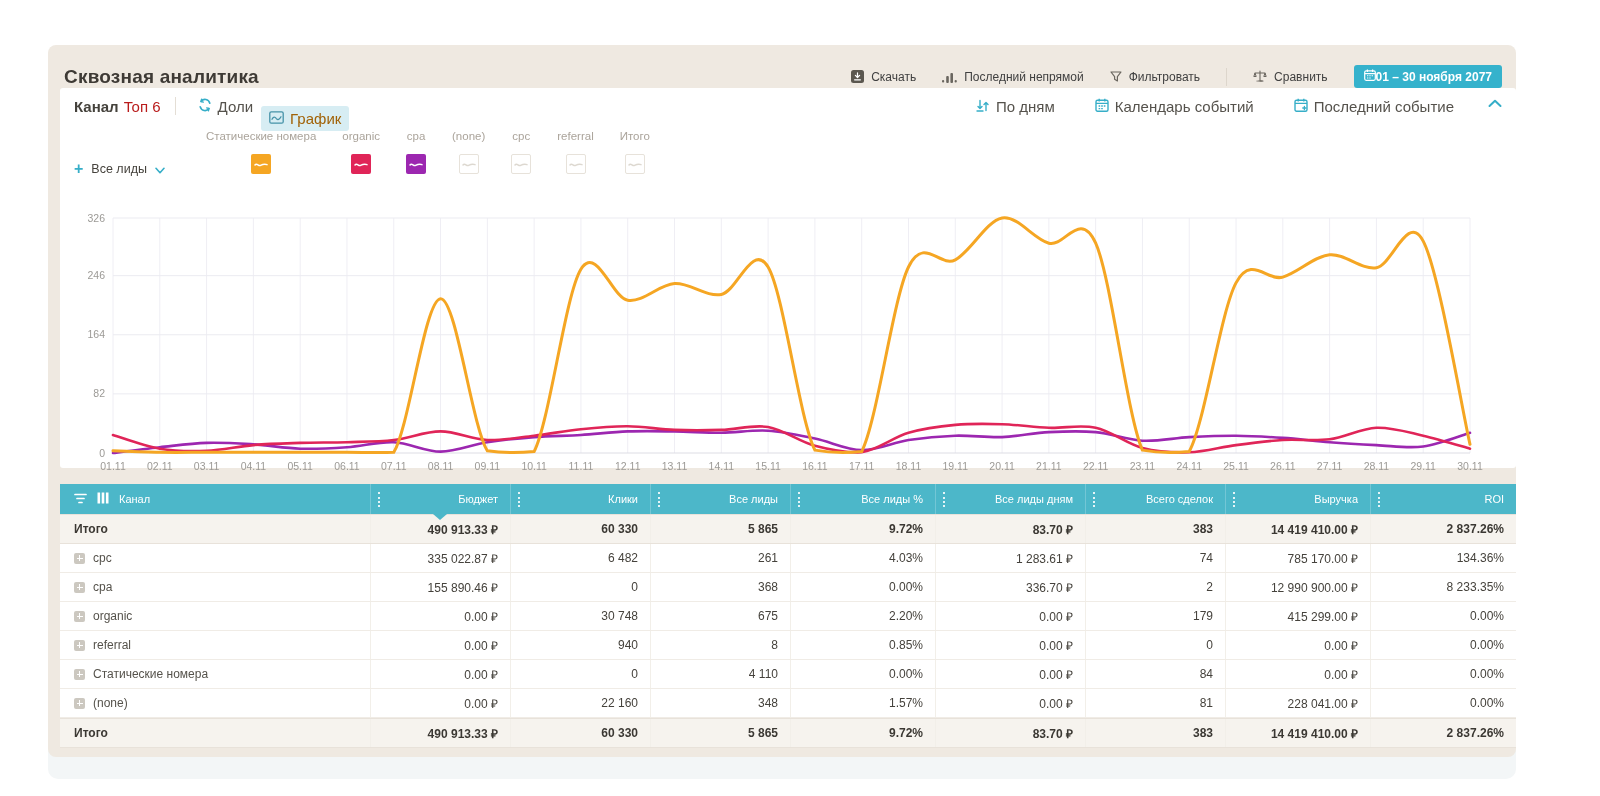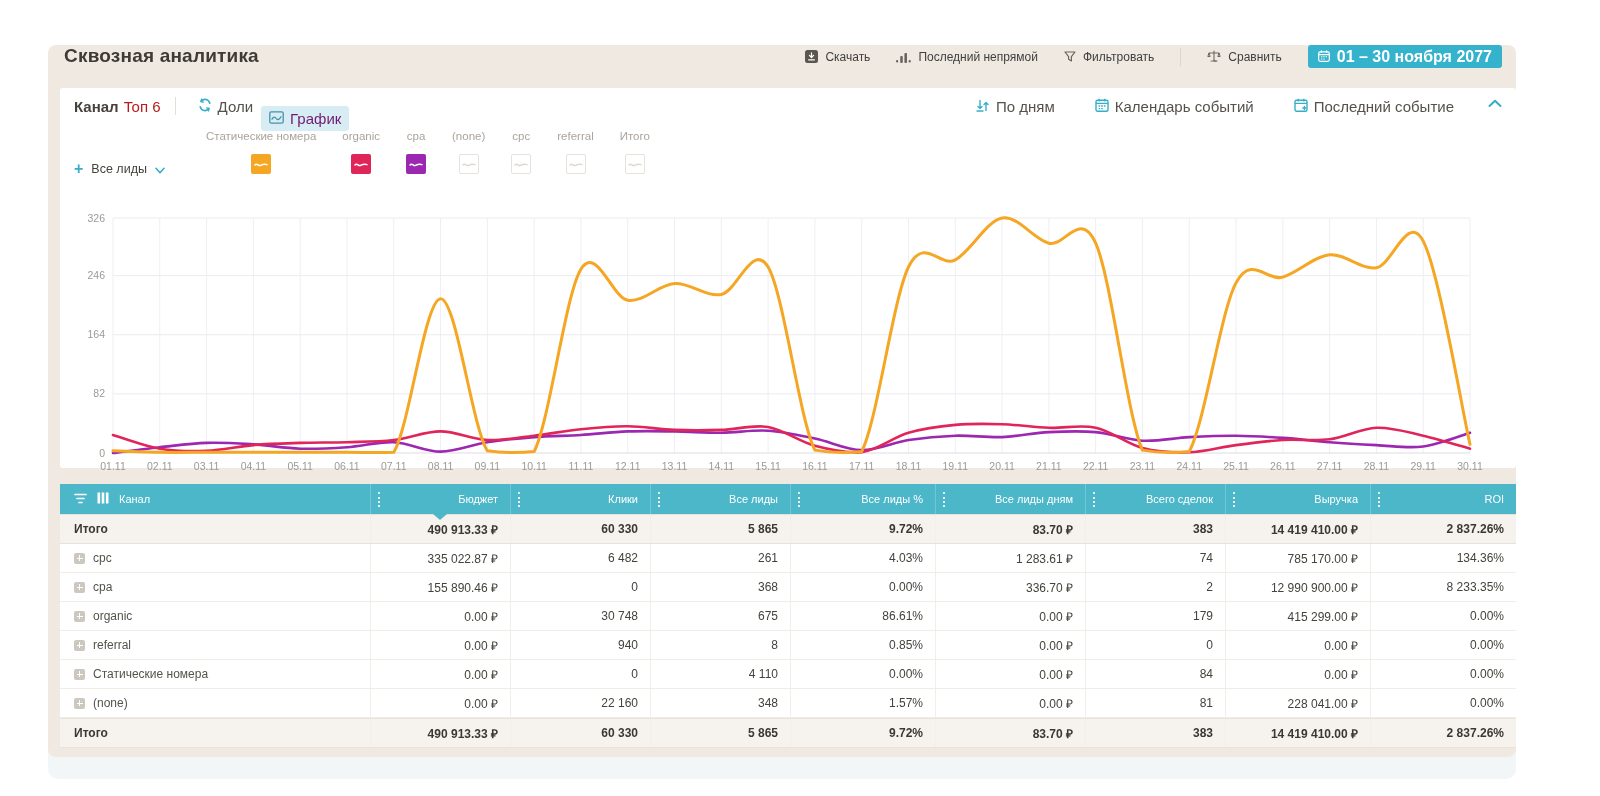--- a/index.html
+++ b/index.html
@@ -2,37 +2,37 @@
 <html><head>
 <meta charset="utf-8">
 <style>
   html,body{margin:0;padding:0;background:#ffffff;}
   body{font-family:"Liberation Sans", sans-serif; -webkit-font-smoothing:antialiased;}
   .canvas{position:relative;width:1600px;height:796px;background:#ffffff;overflow:hidden;}
   .under-band{position:absolute;left:48px;top:735px;width:1468px;height:44px;background:#f3f6f7;border-radius:0 0 10px 10px;}
   .card{position:absolute;left:48px;top:45px;width:1468px;height:712px;background:#efe9e1;border-radius:8px;}
 
   
-  .titlebar{position:absolute;left:0;top:0;width:100%;height:43px;display:flex;align-items:flex-start;}
+  .titlebar{position:absolute;left:0;top:0;width:100%;height:43px;display:flex;align-items:flex-end;}
   .page-title{font-size:19px;font-weight:700;color:#3e3a35;margin-left:16px;letter-spacing:.2px;}
   .title-actions{margin-left:auto;display:flex;align-items:center;gap:26px;margin-right:14px;}
   .t-act{display:flex;align-items:center;gap:7px;font-size:12px;color:#404040;cursor:pointer;white-space:nowrap;}
   .t-act svg{display:block;}
   .v-div{width:1px;height:18px;background:#ddd6cc;}
-  .date-btn{display:flex;align-items:center;gap:7px;background:#35b2cc;color:#fff;font-size:16px;font-weight:700;
+  .date-btn{display:flex;align-items:center;background:#35b2cc;color:#fff;font-size:12px;font-weight:700;
             height:23px;padding:0 10px;border-radius:3px;cursor:pointer;white-space:nowrap;}
 
   
   .panel{position:absolute;left:12px;top:43px;width:1456px;height:380px;background:#ffffff;border-radius:3px;}
   .chart-toolbar{height:36px;display:flex;align-items:center;padding:0 14px;}
   .dim-label{font-size:15px;font-weight:700;color:#45423c;}
   .top-label{font-size:15px;color:#b91c1c;margin-left:5px;}
   .tb-div{width:1px;height:18px;background:#e4ded5;margin:0 14px;}
   .tb-btn{display:flex;align-items:center;gap:6px;font-size:15px;color:#55524c;cursor:pointer;padding:4px 8px;border-radius:3px;}
-  .tb-btn.active{background:#d7edf3;color:#701a75;margin-top:24px;}
+  .tb-btn.active{background:#d7edf3;color:#a16207;margin-top:24px;}
   .tb-right{margin-left:auto;display:flex;align-items:flex-start;gap:24px;}
   .collapse{margin-left:2px;cursor:pointer;display:flex;align-items:center;}
 
   
   .legend-block{position:relative;margin-top:6px;height:60px;}
   .metric-sel{position:absolute;left:14px;top:30px;display:flex;align-items:center;gap:8px;cursor:pointer;}
   .metric-plus{color:#36aec8;font-size:16px;font-weight:700;line-height:1;}
   .metric-label{font-size:12.5px;color:#45423c;}
   .legend-items{display:flex;align-items:flex-start;gap:26px;margin-left:146px;}
   .legend-item{display:flex;flex-direction:column;align-items:center;cursor:pointer;}
@@ -430,21 +430,21 @@
             <div class="td">8 233.35%</div>
           </div>
           <div class="tr grid-row">
             <div class="td name">
               <span class="expand"></span>
               <span>organic</span>
             </div>
             <div class="td">0.00 ₽</div>
             <div class="td">30 748</div>
             <div class="td">675</div>
-            <div class="td">86.61%</div>
+            <div class="td">2.20%</div>
             <div class="td">0.00 ₽</div>
             <div class="td">179</div>
             <div class="td">415 299.00 ₽</div>
             <div class="td">0.00%</div>
           </div>
           <div class="tr grid-row">
             <div class="td name">
               <span class="expand"></span>
               <span>referral</span>
             </div>

